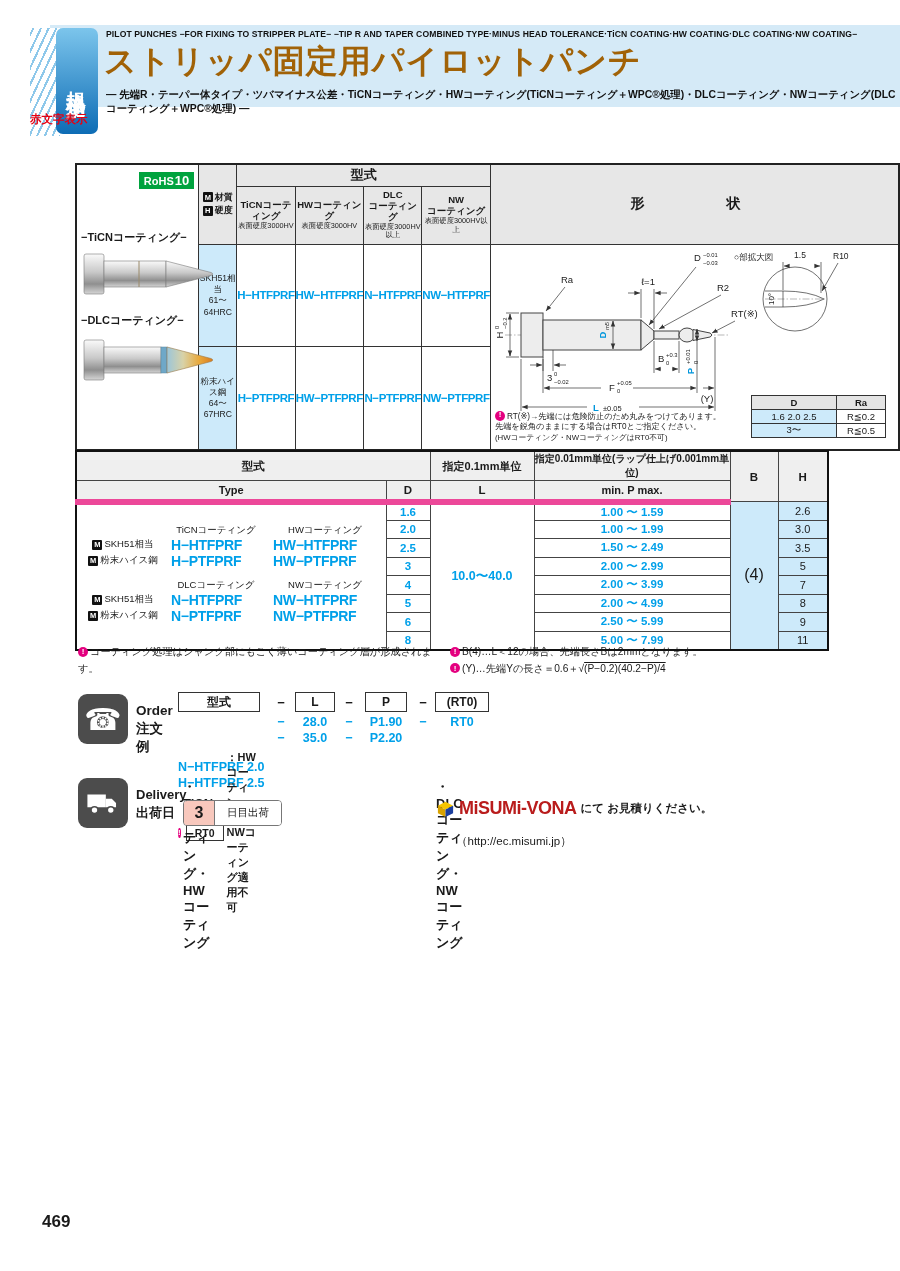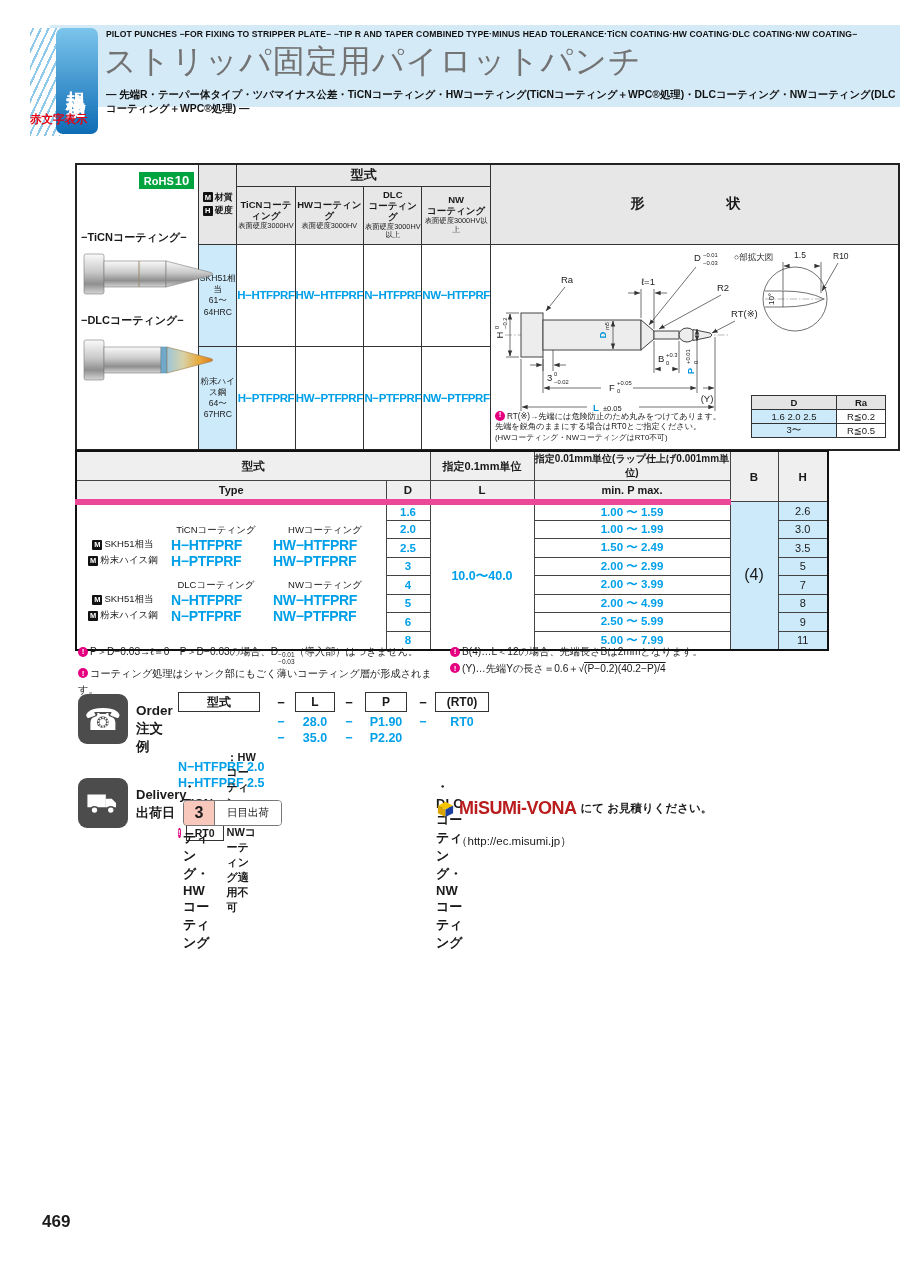--- a/index.html
+++ b/index.html
@@ -6,21 +6,21 @@
   .page{position:relative;width:900px;height:1271px;background:#fff;overflow:hidden;
         font-family:"Liberation Sans","DejaVu Sans",sans-serif;color:#1a1a1a;}
   
   .band{position:absolute;left:50px;top:25px;width:850px;height:82px;background:#d5eaf7;}
   .stripes{position:absolute;left:30px;top:28px;width:30px;height:108px;
            background:repeating-linear-gradient(115deg,#ffffff 0 2px,#8ec8ea 2px 4px,#ffffff 4px 7px);}
   .side-tab{position:absolute;left:56px;top:28px;width:42px;height:106px;border-radius:7px;
             background:linear-gradient(180deg,#7cc5ec,#0d6cb5);color:#fff;display:flex;align-items:center;justify-content:center;
             writing-mode:vertical-rl;text-orientation:upright;font-weight:bold;font-size:20px;letter-spacing:3px;box-shadow:1px 1px 0 #info;}
   .eyebrow{position:absolute;left:106px;top:29px;font-size:8.6px;font-weight:bold;letter-spacing:.1px;color:#111;}
-  .big-title{position:absolute;left:104px;top:40px;font-size:32px;font-weight:normal;letter-spacing:1px;color:#737373;margin:0;}
+  .big-title{position:absolute;left:104px;top:40px;font-size:32px;font-weight:bold;letter-spacing:1px;color:#a16207;margin:0;}
   .subtitle{position:absolute;left:106px;top:88px;font-size:10.4px;font-weight:bold;color:#111;}
   .red-note{position:absolute;left:30px;top:112px;font-size:11.5px;font-weight:bold;color:#e60012;}
   
   .spec-wrap{position:absolute;left:75px;top:155px;margin-top:8px;}
   table.spec{border-collapse:collapse;table-layout:fixed;}
   table.spec td{border:1px solid #333;padding:0;vertical-align:middle;}
   table.spec{border:2px solid #222;}
   .gray{background:#e7e7e7;}
   .lblue{background:#cdeafa;}
   .c{text-align:center;}
@@ -494,24 +494,20 @@
             <td class="dval">8</td>
             <td class="pval">5.00 〜 7.99</td>
             <td class="lblue hval">11</td>
           </tr>
     </tbody>
       </table>
   </div>
 
   <div class="fnotes">
     <div class="col1">
-      <div><i class="picon">!</i><span>P＞D−0.03→ℓ＝0　P＞D−0.03の場合、D</span><span class="stack">
-            <i>−0.01</i>
-            <i>−0.03</i>
-          </span><span>（導入部）はつきません。</span></div>
       <div><i class="picon">!</i><span>コーティング処理はシャンク部にもごく薄いコーティング層が形成されます。</span></div>
     </div>
     <div class="col2">
       <div><i class="picon">!</i><span>B(4)…L＜12の場合、先端長さBは2mmとなります。</span></div>
       <div><i class="picon">!</i><span>(Y)…先端Yの長さ＝0.6＋√</span><span class="sqrt">(P−0.2)(40.2−P)/4</span></div>
     </div>
   </div>
 
   <div class="order">
     <div class="oicon">☎</div>

